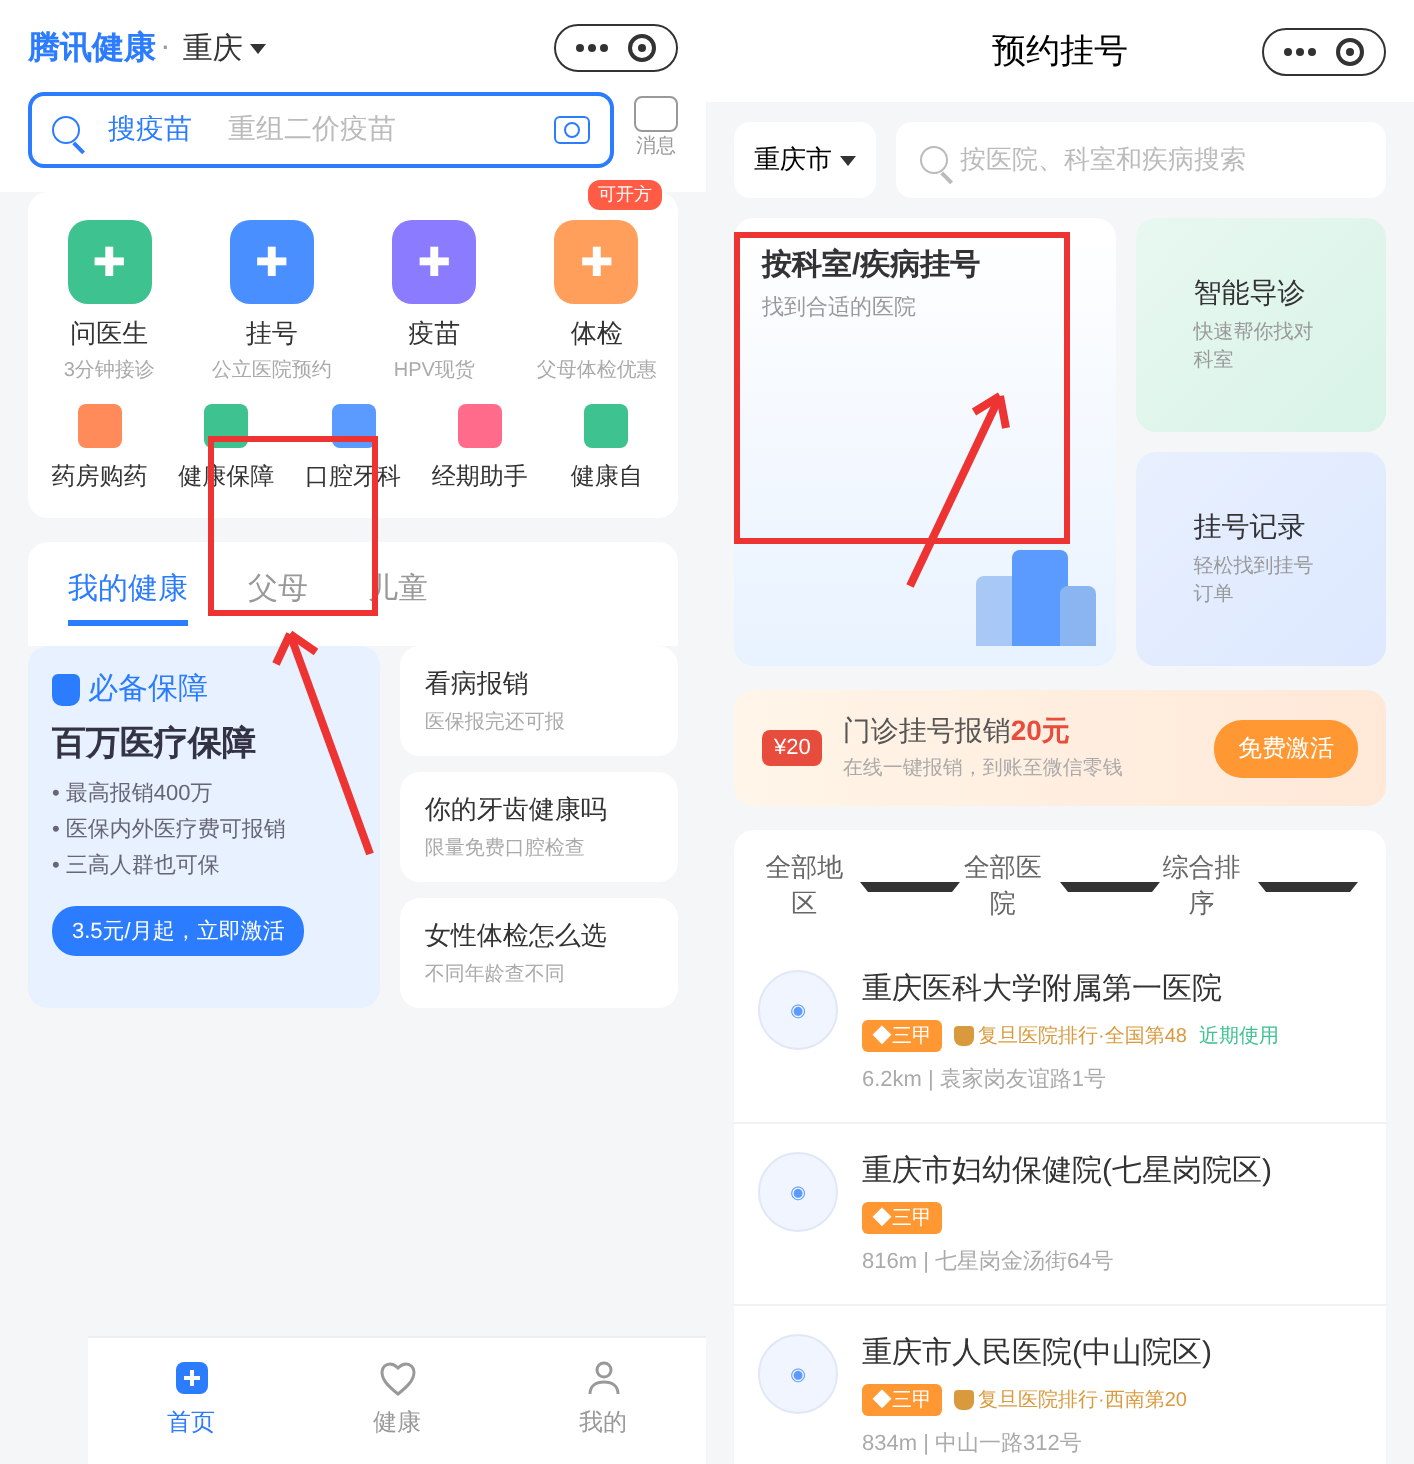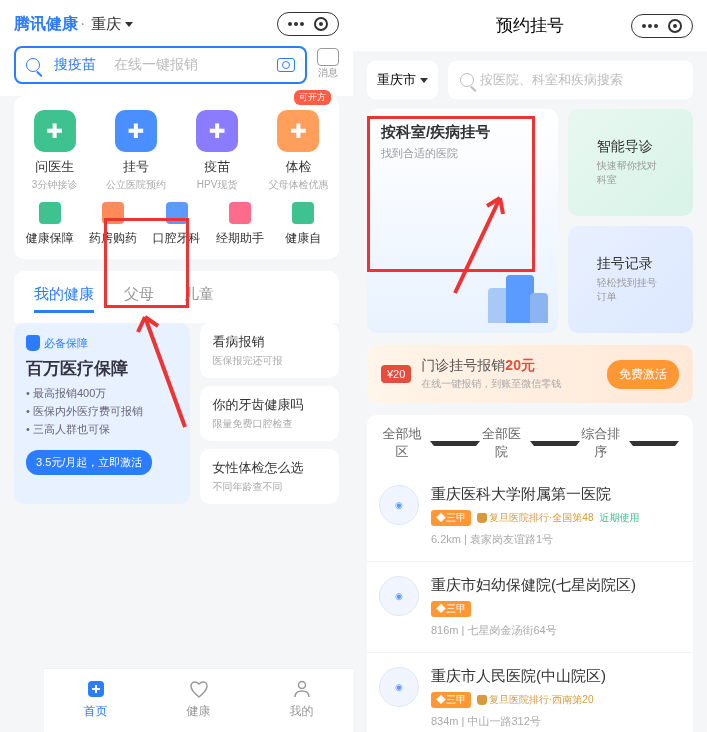--- a/index.html
+++ b/index.html
@@ -46,21 +46,21 @@
     .grid-row2 { display: flex; padding: 0 4px; }
     .grid-row2 .grid-item .tt { font-size: 12px; }
     .redbox-l { position: absolute; border: 3px solid #e33; width: 85px; height: 90px; top: 218px; left: 104px; z-index: 10; }
     
     .tabs-hp { background: #fff; margin: 0 14px 0; border-radius: 10px 10px 0 0; display: flex; padding: 14px 20px 10px; gap: 30px; }
     .tabs-hp span { font-size: 15px; color: #999; padding-bottom: 6px; }
     .tabs-hp .active { color: #2b7cff; border-bottom: 3px solid #2b7cff; }
     
     .health-row { display: flex; margin: 0 14px; gap: 10px; }
     .health-big { flex: 1.1; background: #e8f1ff; border-radius: 10px; padding: 12px; position: relative; }
-    .health-big .badge { color: #2b7cff; font-size: 11px; display: flex; align-items: center; gap: 4px; }
+    .health-big .badge { color: #2b7cff; font-size: 15px; display: flex; align-items: center; gap: 4px; }
     .shield { width: 14px; height: 16px; background: #2b7cff; border-radius: 3px 3px 5px 5px; }
     .health-big .big-tt { font-size: 17px; font-weight: 600; color: #334; margin: 6px 0; }
     .health-big .li { font-size: 11px; color: #667; margin: 3px 0; }
     .health-big .li::before { content: '• '; }
     .health-big .cta { margin-top: 10px; background: #2b7cff; color: #fff; font-size: 11px; padding: 5px 10px; border-radius: 12px; display: inline-block; }
     .health-col { flex: 1; display: flex; flex-direction: column; gap: 8px; }
     .health-sm { background: #fff; border-radius: 10px; padding: 10px 12px; }
     .health-sm .tt { font-size: 13px; color: #333; margin-bottom: 3px; }
     .health-sm .st { font-size: 10px; color: #aaa; }
     
@@ -139,21 +139,21 @@
           <span></span>
           <span></span>
         </span>
       <span class="circ"></span>
     </span>
   </div>
   <div class="search-row">
     <div class="search-box">
       <span class="mag" style="color:#2b7cff"></span>
       <span>搜疫苗</span>
-      <span class="hint">在线一键报销</span>
+      <span class="hint">重组二价疫苗</span>
       <span class="cam-icon"></span>
     </div>
     <div class="msg-col">
       <div class="msg-icon"></div>
       <span>消息</span>
     </div>
   </div>
   <div class="grid-card">
     <span class="badge-kkf">可开方</span>
     <div class="grid-row" id="gr1">
@@ -173,26 +173,26 @@
           <div class="st">HPV现货</div>
         </div>
         <div class="grid-item">
           <div class="grid-ico" style="background:#ff9f5b">✚</div>
           <div class="tt">体检</div>
           <div class="st">父母体检优惠</div>
         </div>
       </div>
     <div class="grid-row2" id="gr2">
         <div class="grid-item">
+          <div class="small-ico" style="background:#ff8b5b"></div>
+          <div class="tt">药房购药</div>
+        </div>
+        <div class="grid-item">
           <div class="small-ico" style="background:#3ec28f"></div>
           <div class="tt">健康保障</div>
-        </div>
-        <div class="grid-item">
-          <div class="small-ico" style="background:#ff8b5b"></div>
-          <div class="tt">药房购药</div>
         </div>
         <div class="grid-item">
           <div class="small-ico" style="background:#5b9aff"></div>
           <div class="tt">口腔牙科</div>
         </div>
         <div class="grid-item">
           <div class="small-ico" style="background:#ff6b8b"></div>
           <div class="tt">经期助手</div>
         </div>
         <div class="grid-item">

